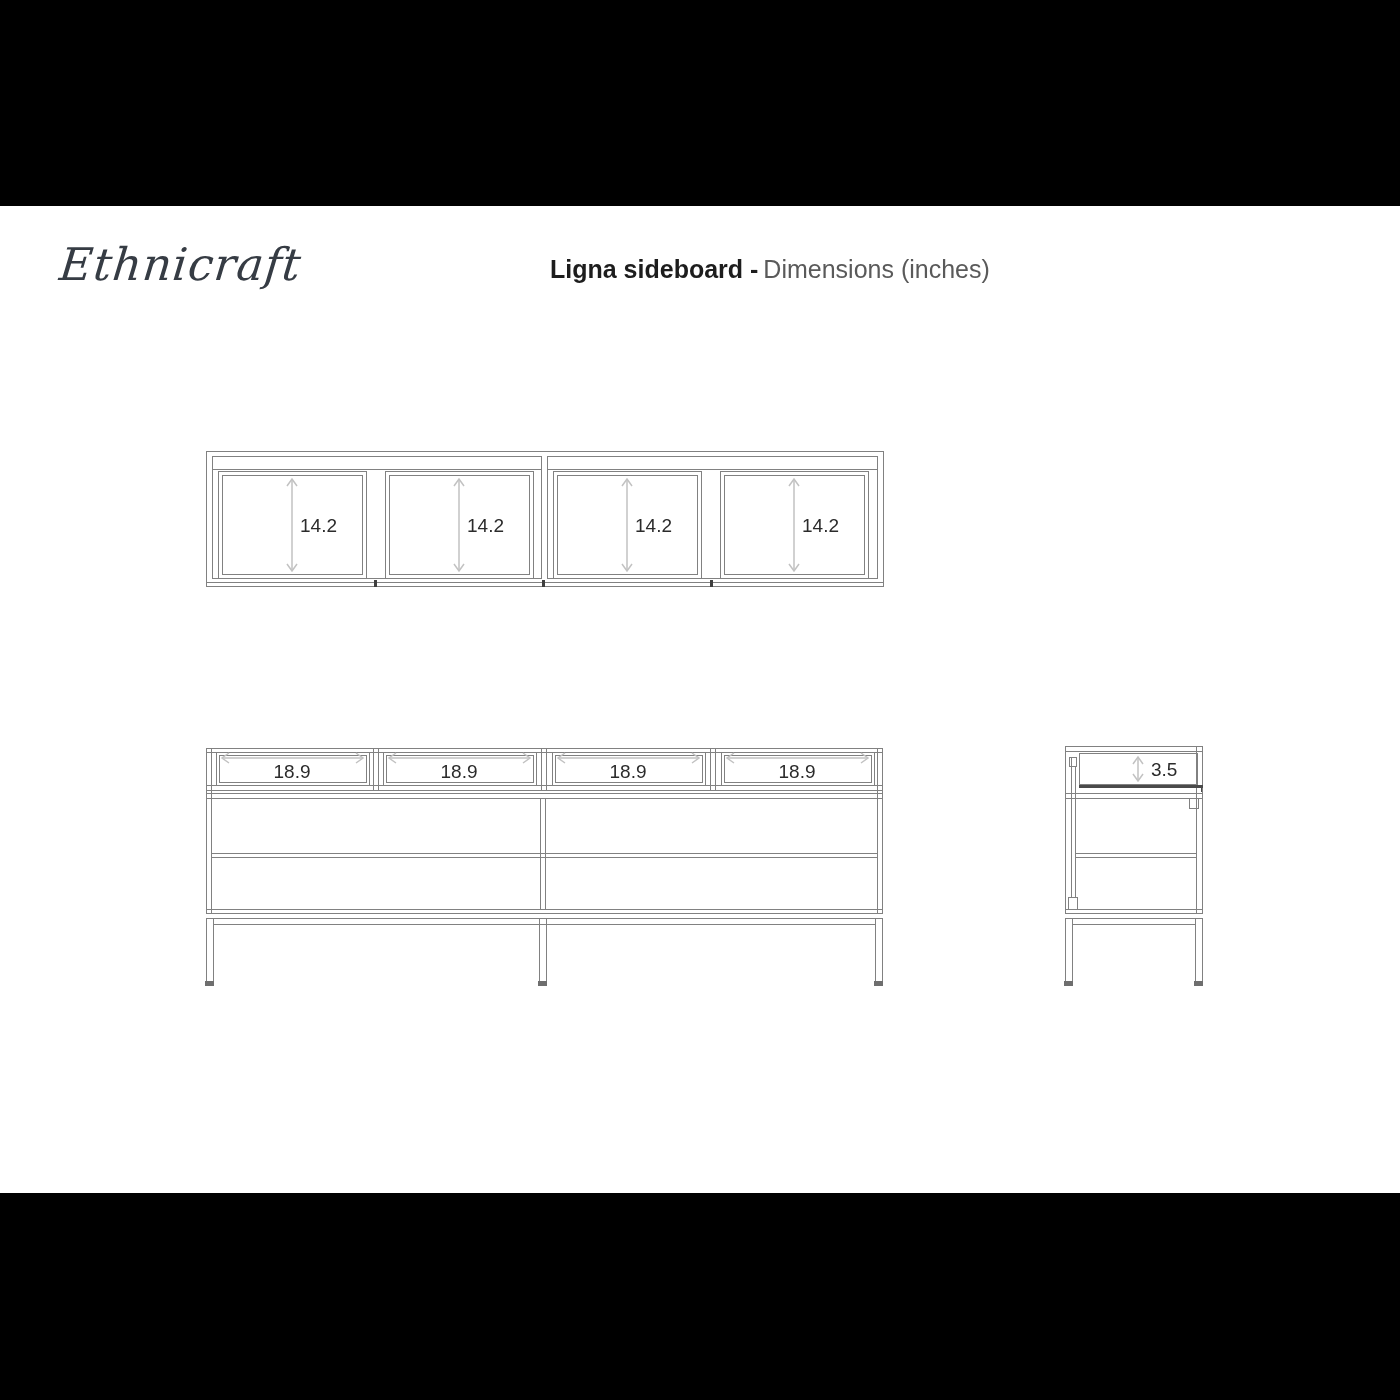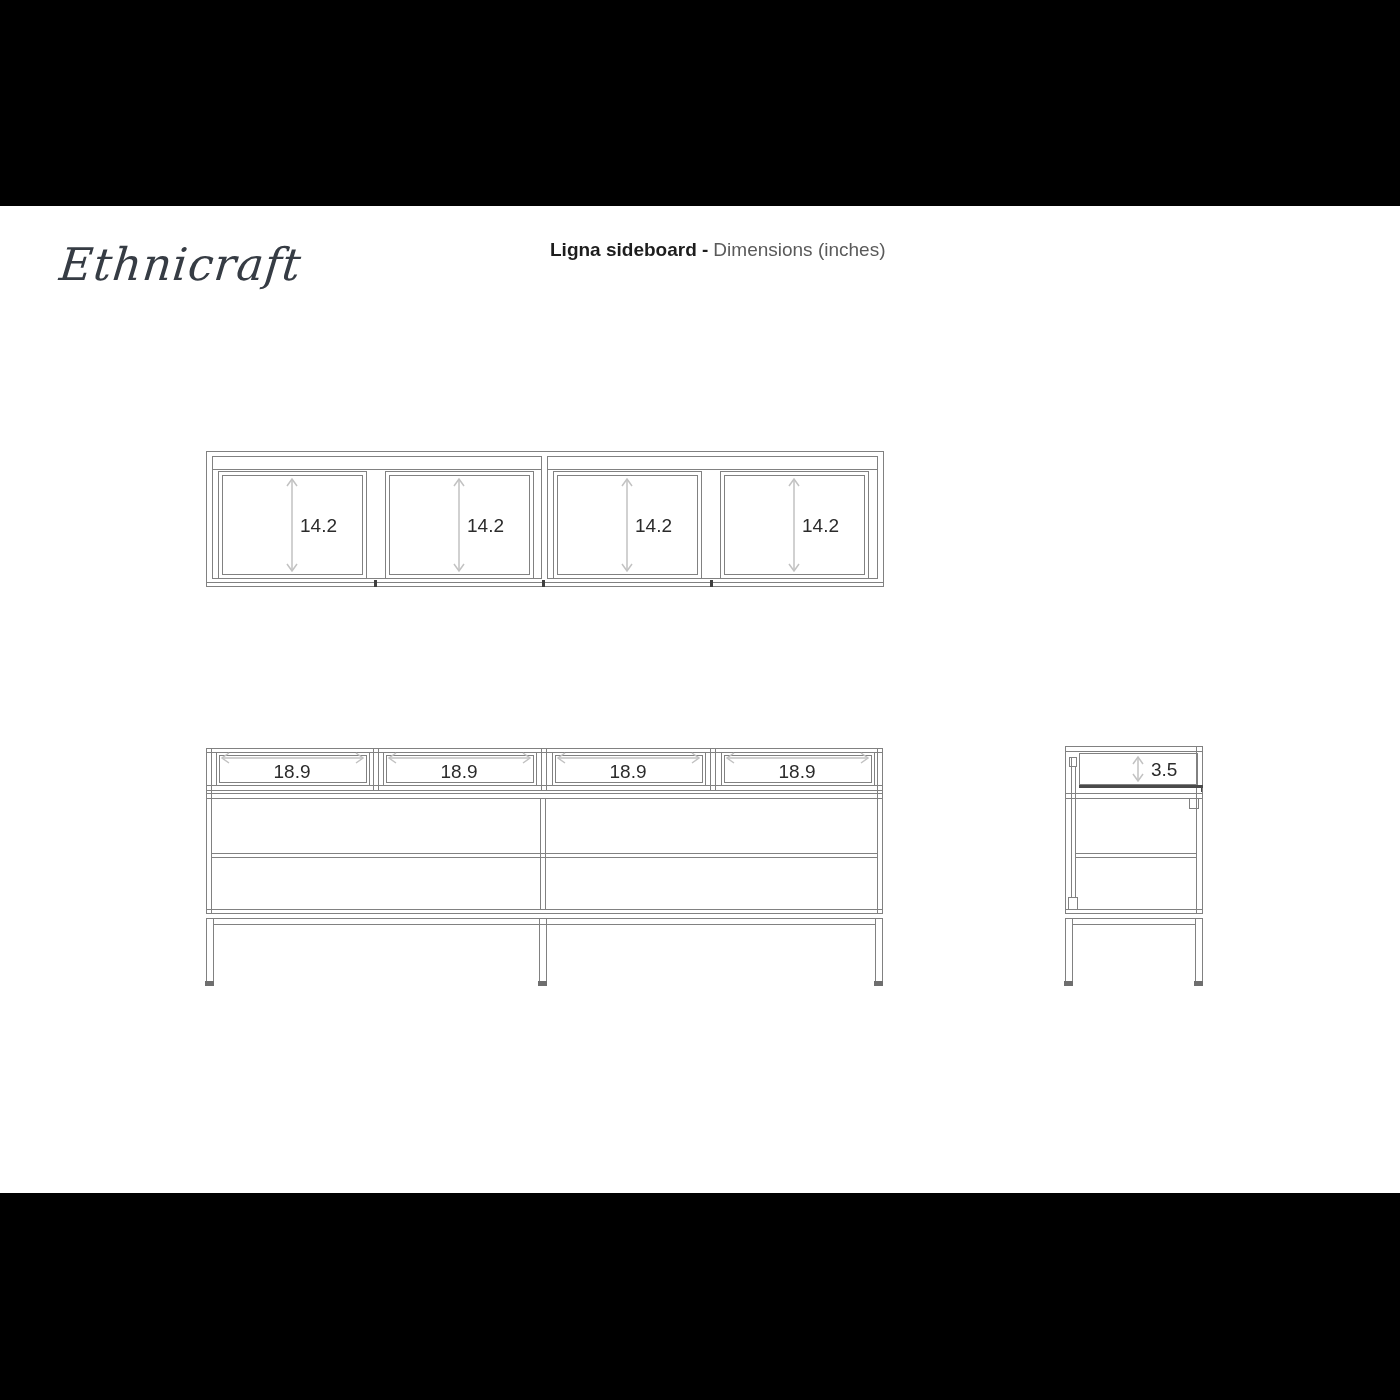--- a/index.html
+++ b/index.html
@@ -17,22 +17,22 @@
   .logo{
     position:absolute;left:60px;top:32px;
     font-family:"DejaVu Serif",serif;
     font-style:italic;
     font-size:45px;
     letter-spacing:1px;
     color:#363c44;
     transform:skewX(-6deg);
   }
   .title{
-    position:absolute;left:550px;top:33px;
-    font-size:19px;
+    position:absolute;left:550px;top:49px;
+    font-size:25px;
     color:#1d1d1d;
     white-space:nowrap;
   }
   .title .product{font-weight:bold;color:#1d1d1d;}
   .title .subtitle{font-weight:normal;color:#5a5a5a;margin-left:5px;}
   svg.drawing{position:absolute;left:0;top:-206px;width:1400px;height:1400px;}
   svg text{
     font-family:"Liberation Sans",sans-serif;
     font-size:19px;
     fill:#2b2b2b;

